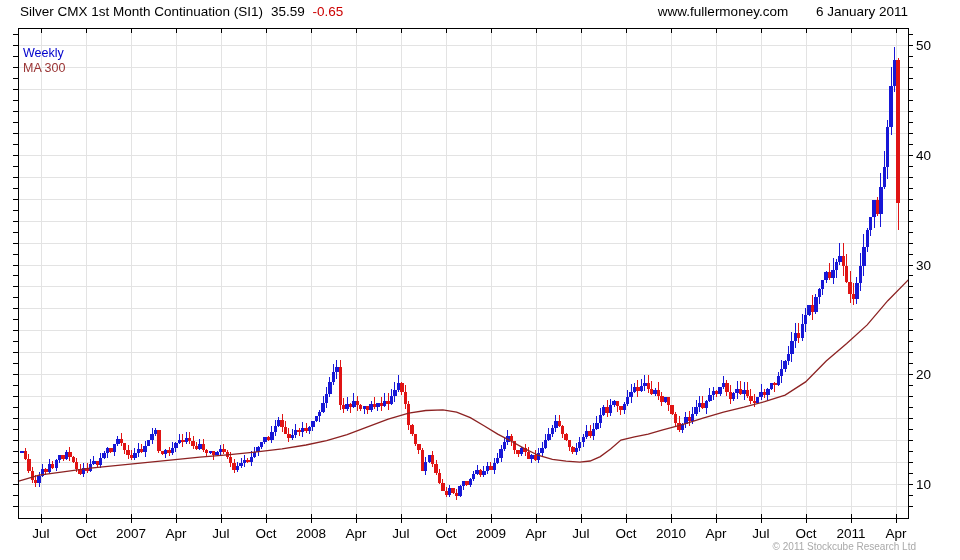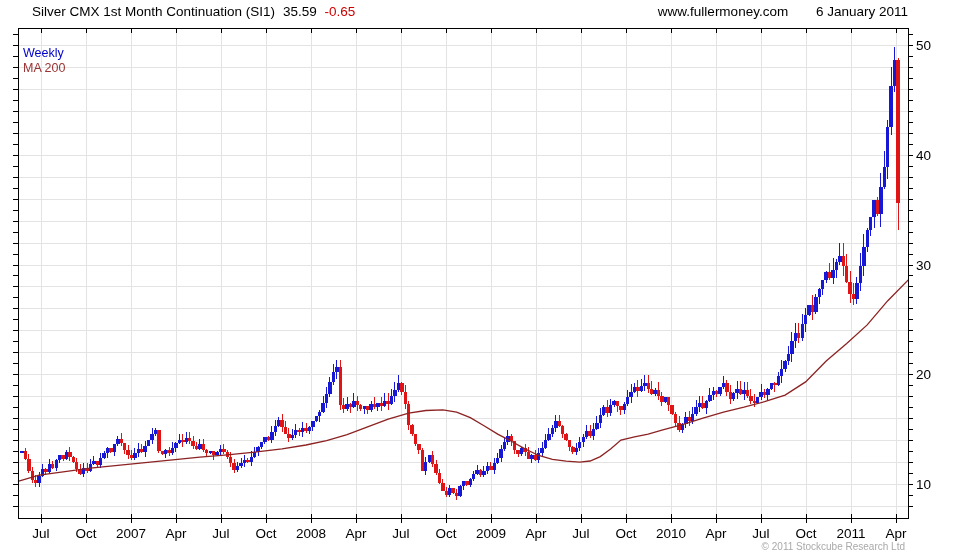--- a/index.html
+++ b/index.html
@@ -1,26 +1,26 @@
 <!DOCTYPE html>
 <html><head>
 <meta charset="utf-8">
 <style>
   html,body{margin:0;padding:0;}
   body{
     width:960px;height:560px;background:#ffffff;position:relative;
     font-family:"Liberation Sans", sans-serif;overflow:hidden;
   }
-  .hdr-title{position:absolute;left:32px;top:4px;font-size:13.5px;color:#000;white-space:nowrap;}
+  .hdr-title{position:absolute;left:20px;top:4px;font-size:13.5px;color:#000;white-space:nowrap;}
   .hdr-title .chg{margin-left:4px;}
   .hdr-right{position:absolute;top:4px;right:52px;font-size:13.5px;color:#000;white-space:nowrap;}
   .hdr-right .site{margin-right:24px;margin-left:48px;}
   .legend{position:absolute;left:23px;top:46px;font-size:12.5px;line-height:15px;}
   svg#plot-svg{position:absolute;left:0;top:0;}
-  .copyright{position:absolute;left:4px;top:541px;width:901px;text-align:right;font-size:10px;color:#a9a9a9;}
+  .copyright{position:absolute;left:15px;top:541px;width:901px;text-align:right;font-size:10px;color:#a9a9a9;}
 </style>
 </head>
 <body>
 
 <div class="hdr-title">
   <span>Silver CMX 1st Month Continuation (SI1)</span>
   <span style="margin-left:4px;">35.59</span>
   <span class="chg" style="color: rgb(204, 0, 0);">-0.65</span>
 </div>
 
@@ -744,16 +744,16 @@
     <text x="671" y="538" text-anchor="middle" font-size="13.5" fill="#000000" font-family="&quot;Liberation Sans&quot;, sans-serif">2010</text>
     <text x="716" y="538" text-anchor="middle" font-size="13.5" fill="#000000" font-family="&quot;Liberation Sans&quot;, sans-serif">Apr</text>
     <text x="761" y="538" text-anchor="middle" font-size="13.5" fill="#000000" font-family="&quot;Liberation Sans&quot;, sans-serif">Jul</text>
     <text x="806" y="538" text-anchor="middle" font-size="13.5" fill="#000000" font-family="&quot;Liberation Sans&quot;, sans-serif">Oct</text>
     <text x="851" y="538" text-anchor="middle" font-size="13.5" fill="#000000" font-family="&quot;Liberation Sans&quot;, sans-serif">2011</text>
     <text x="896" y="538" text-anchor="middle" font-size="13.5" fill="#000000" font-family="&quot;Liberation Sans&quot;, sans-serif">Apr</text>
   </svg>
 
 <div class="legend">
   <div style="color: rgb(0, 0, 204);">Weekly</div>
-  <div style="color: rgb(153, 51, 51);">MA 200</div>
+  <div style="color: rgb(153, 51, 51);">MA 300</div>
 </div>
 
 <div class="copyright" style="color: rgb(169, 169, 169);">© 2011 Stockcube Research Ltd</div>
 
 </body></html>

